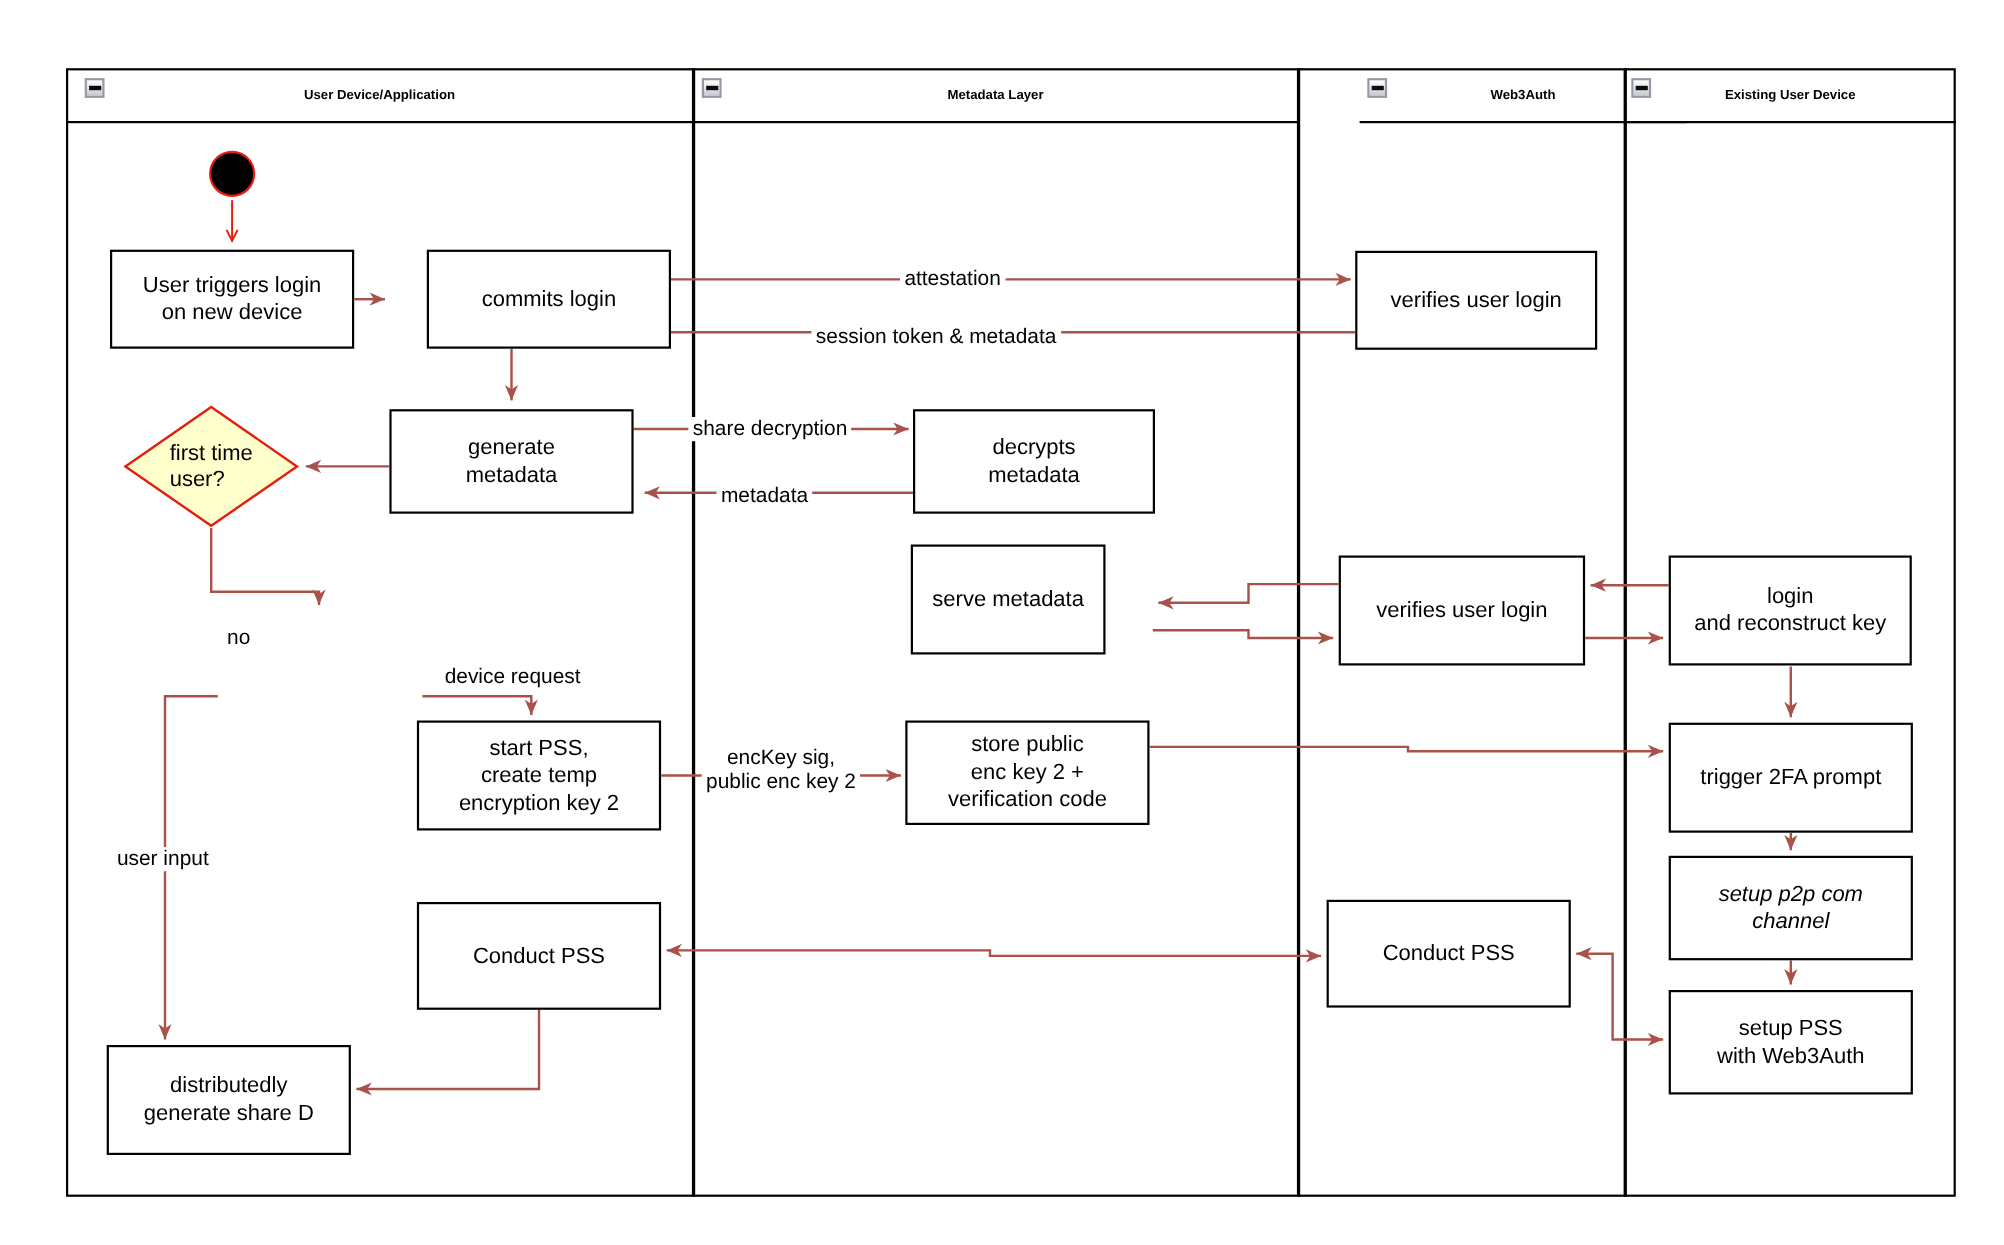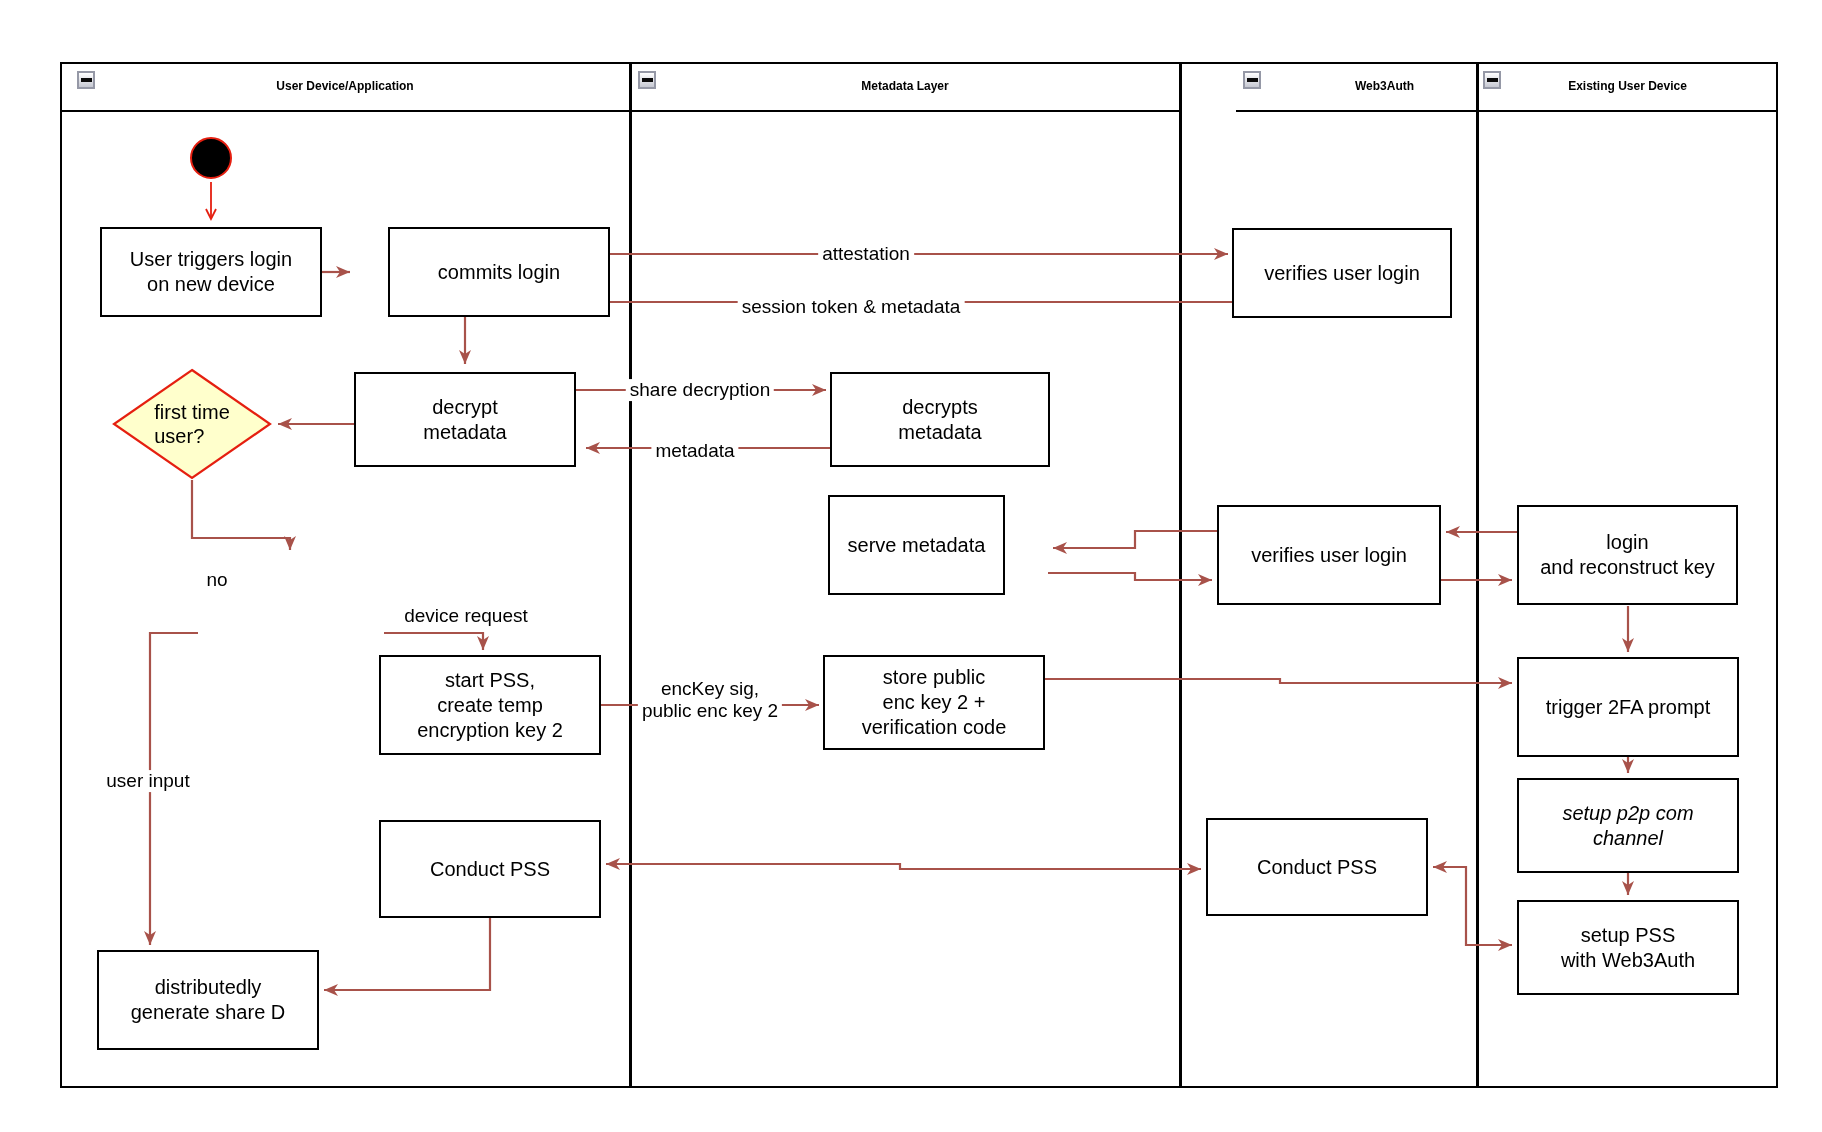--- a/index.html
+++ b/index.html
@@ -103,21 +103,21 @@
     <div class="collapse-btn" style="left:6px;"></div>
     <div class="lane-title">Existing User Device</div>
   </div>
 
   <div class="start-node" style="left:190px;top:137px;"></div>
 
   <div class="node" style="left:100px;top:227px;width:222px;height:90px;">User triggers login
 on new device</div>
   <div class="node" style="left:354px;top:227px;width:222px;height:90px;margin-left:34px;">commits login</div>
   <div class="node" style="left:1232px;top:228px;width:220px;height:90px;">verifies user login</div>
-  <div class="node" style="left:354px;top:372px;width:222px;height:95px;">decrypt
+  <div class="node" style="left:354px;top:372px;width:222px;height:95px;">generate
 metadata</div>
   <div class="node" style="left:830px;top:372px;width:220px;height:95px;">decrypts
 metadata</div>
   <div class="node" style="left:828px;top:495px;width:177px;height:100px;">serve metadata</div>
   <div class="node" style="left:1217px;top:505px;width:224px;height:100px;">verifies user login</div>
   <div class="node" style="left:1517px;top:505px;width:221px;height:100px;">login
 and reconstruct key</div>
   <div class="node" style="left:379px;top:655px;width:222px;height:100px;">start PSS,
 create temp
 encryption key 2</div>

